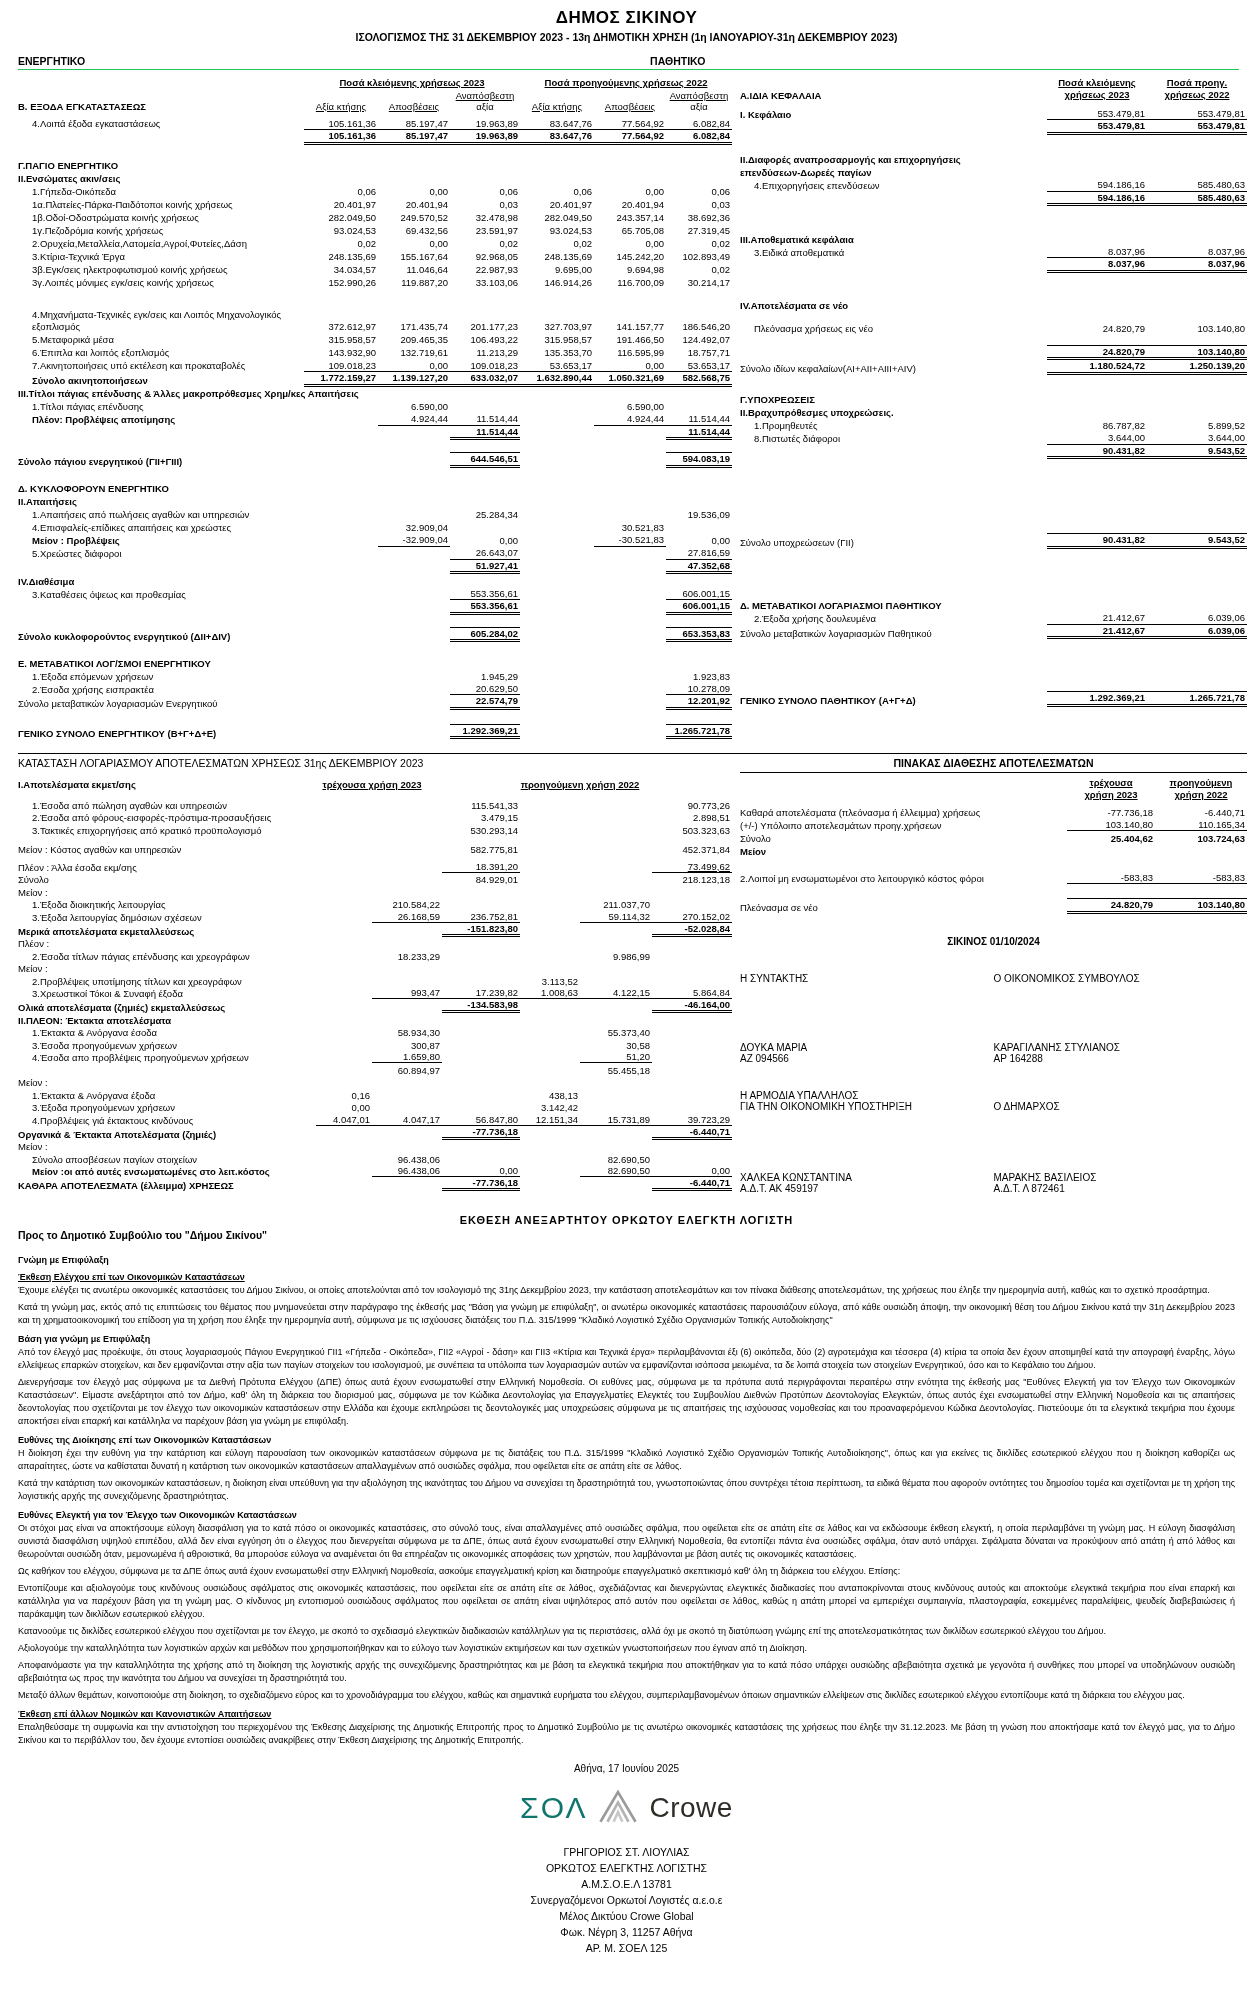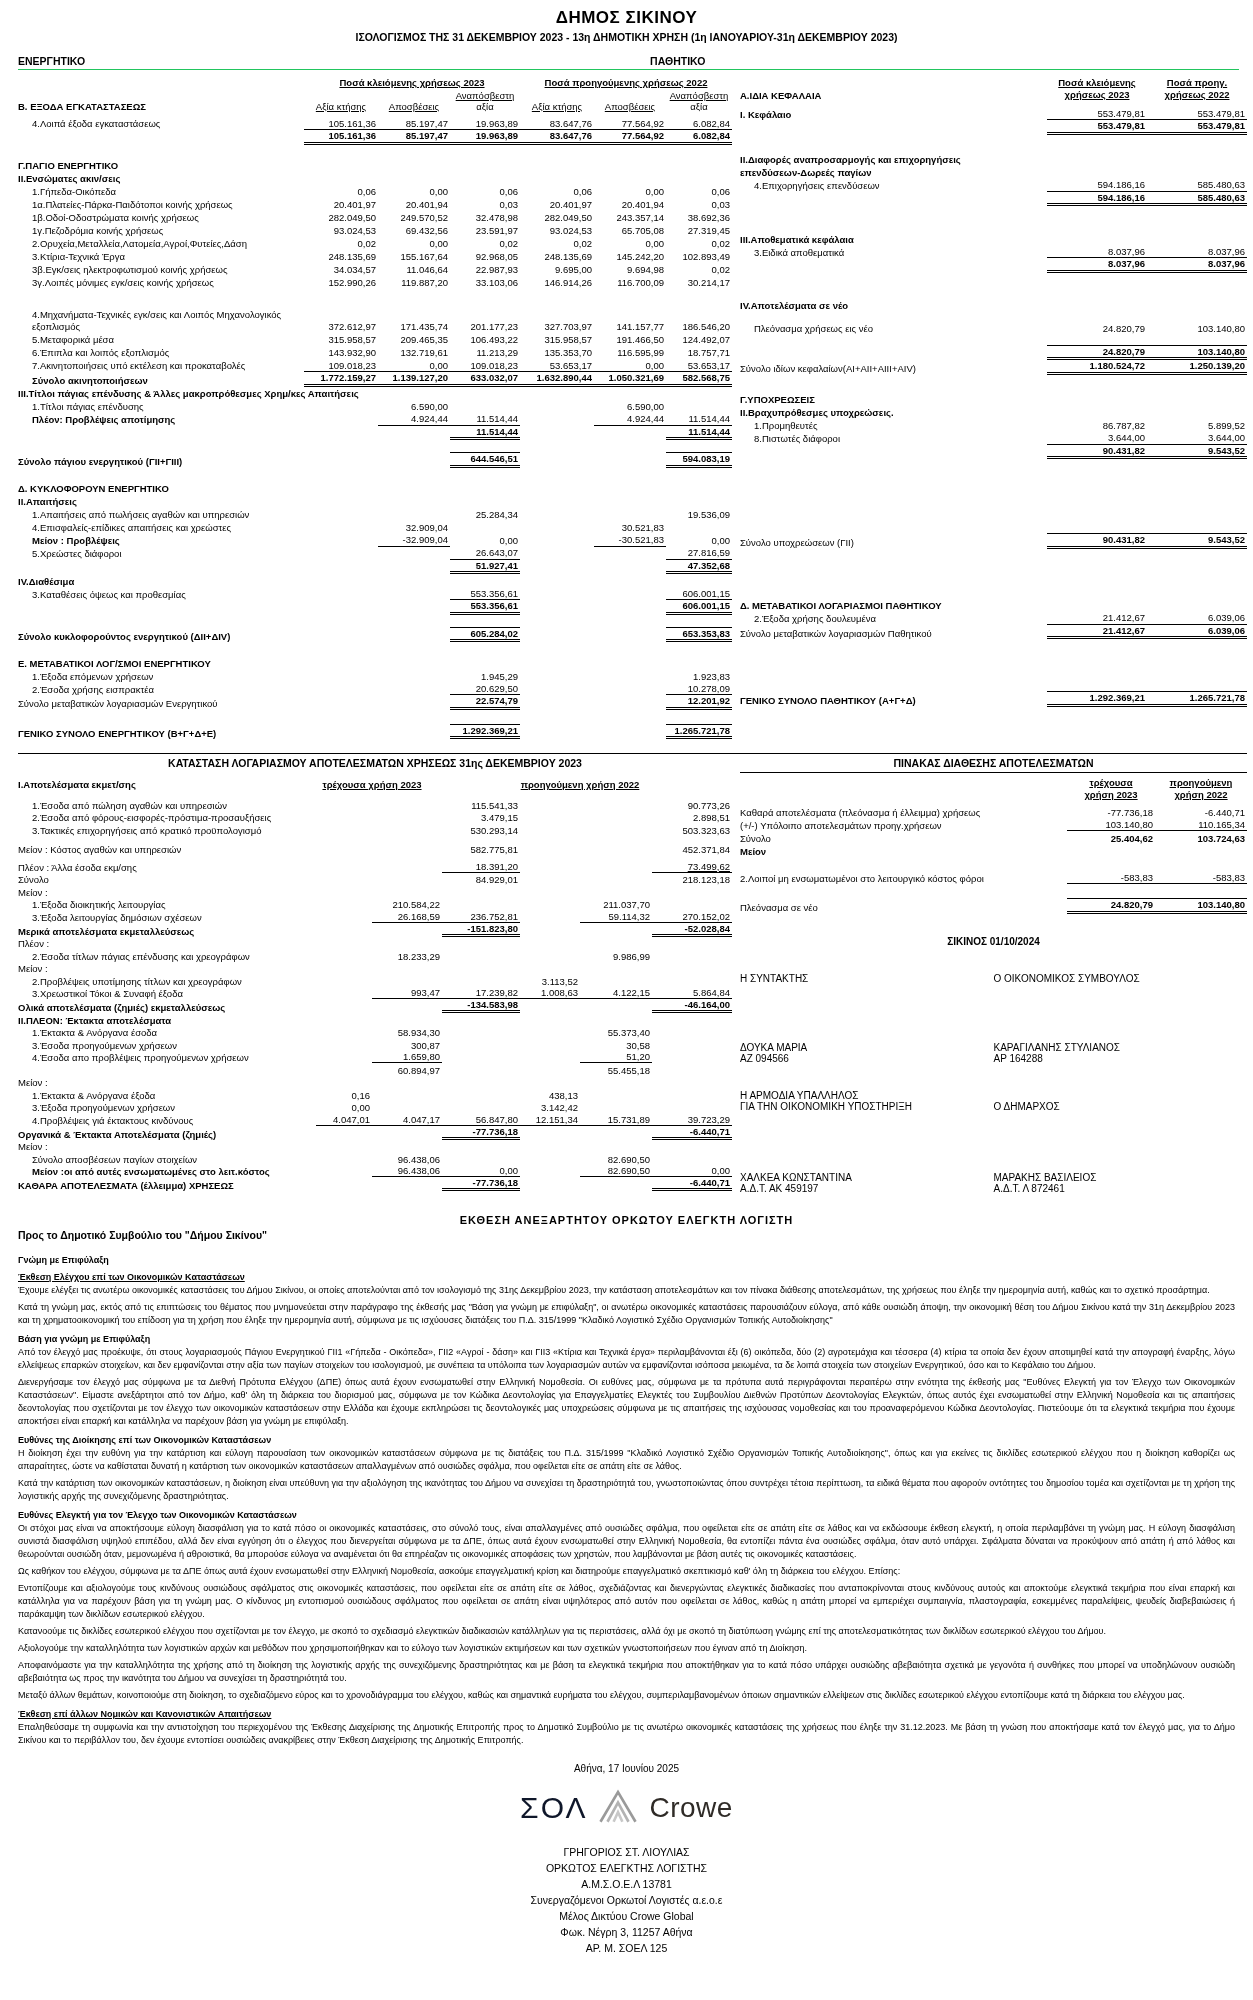--- a/index.html
+++ b/index.html
@@ -36,21 +36,21 @@
   .cap .ul{text-decoration:underline;}
   .bsl-h{display:flex;font-size:9.5px;font-weight:bold;align-items:flex-end;margin:5px 0 6px 0;}
   .bsl-h .seclab{flex:1;}
   .cap2{text-align:center;line-height:12px;flex:0 0 auto;}
   .cap2 .ul{text-decoration:underline;}
 
   
   .is-wrap{display:flex;margin:14px 6px 0 18px;border-top:1px solid #000;padding-top:3px;}
   .is-left{width:714px;}
   .is-right{width:507px;margin-left:8px;}
-  .is-title{text-align:center;font-weight:bold;font-size:10.5px;margin-bottom:10px;}
+  .is-title{text-align:left;font-weight:normal;font-size:10.5px;margin-bottom:10px;}
   .is-headrow{display:flex;font-size:9.5px;font-weight:bold;align-items:flex-end;margin-bottom:8px;}
   .is-headrow .seclab{width:252px;}
   .is-headrow .g{text-align:center;text-decoration:underline;}
   .is-left .trow{min-height:12.5px;line-height:11px;}
   .alloc-title{text-align:center;font-weight:bold;font-size:10.5px;border-bottom:1px solid #000;
                padding-bottom:3px;margin-bottom:4px;}
   .alloc-head{display:flex;font-size:9.5px;font-weight:bold;align-items:flex-end;margin-bottom:4px;}
   .alloc-head .seclab{flex:1;}
 
   
@@ -68,21 +68,21 @@
   .audit-title{text-align:center;font-weight:bold;font-size:11px;letter-spacing:1px;}
   .audit-sub{font-weight:bold;font-size:10.5px;margin-top:3px;margin-bottom:14px;}
   .audit-h{font-weight:bold;font-size:9px;margin-top:7px;margin-bottom:2px;}
   .audit-h.hu{text-decoration:underline;}
   .audit-p{font-size:9px;line-height:13px;text-align:justify;margin-bottom:4px;}
 
   
   .footer{text-align:center;margin-top:16px;}
   .f-date{font-size:10px;margin-bottom:14px;}
   .f-logo{display:flex;align-items:center;justify-content:center;gap:10px;margin-bottom:16px;}
-  .f-logo .sol{font-size:30px;color:#0f172a;letter-spacing:2px;}
+  .f-logo .sol{font-size:30px;color:#0f766e;letter-spacing:2px;}
   .f-logo .crowe{font-size:28px;color:#2f2b27;font-weight:500;letter-spacing:.5px;}
   .f-line{font-size:10.5px;line-height:16px;}
 </style>
 </head>
 <body>
 
 <div class="page">
 
   <div class="doc-title">ΔΗΜΟΣ ΣΙΚΙΝΟΥ</div>
   <div class="doc-sub">ΙΣΟΛΟΓΙΣΜΟΣ ΤΗΣ 31 ΔΕΚΕΜΒΡΙΟΥ 2023 - 13η ΔΗΜΟΤΙΚΗ ΧΡΗΣΗ  (1η ΙΑΝΟΥΑΡΙΟΥ-31η ΔΕΚΕΜΒΡΙΟΥ 2023)</div>

